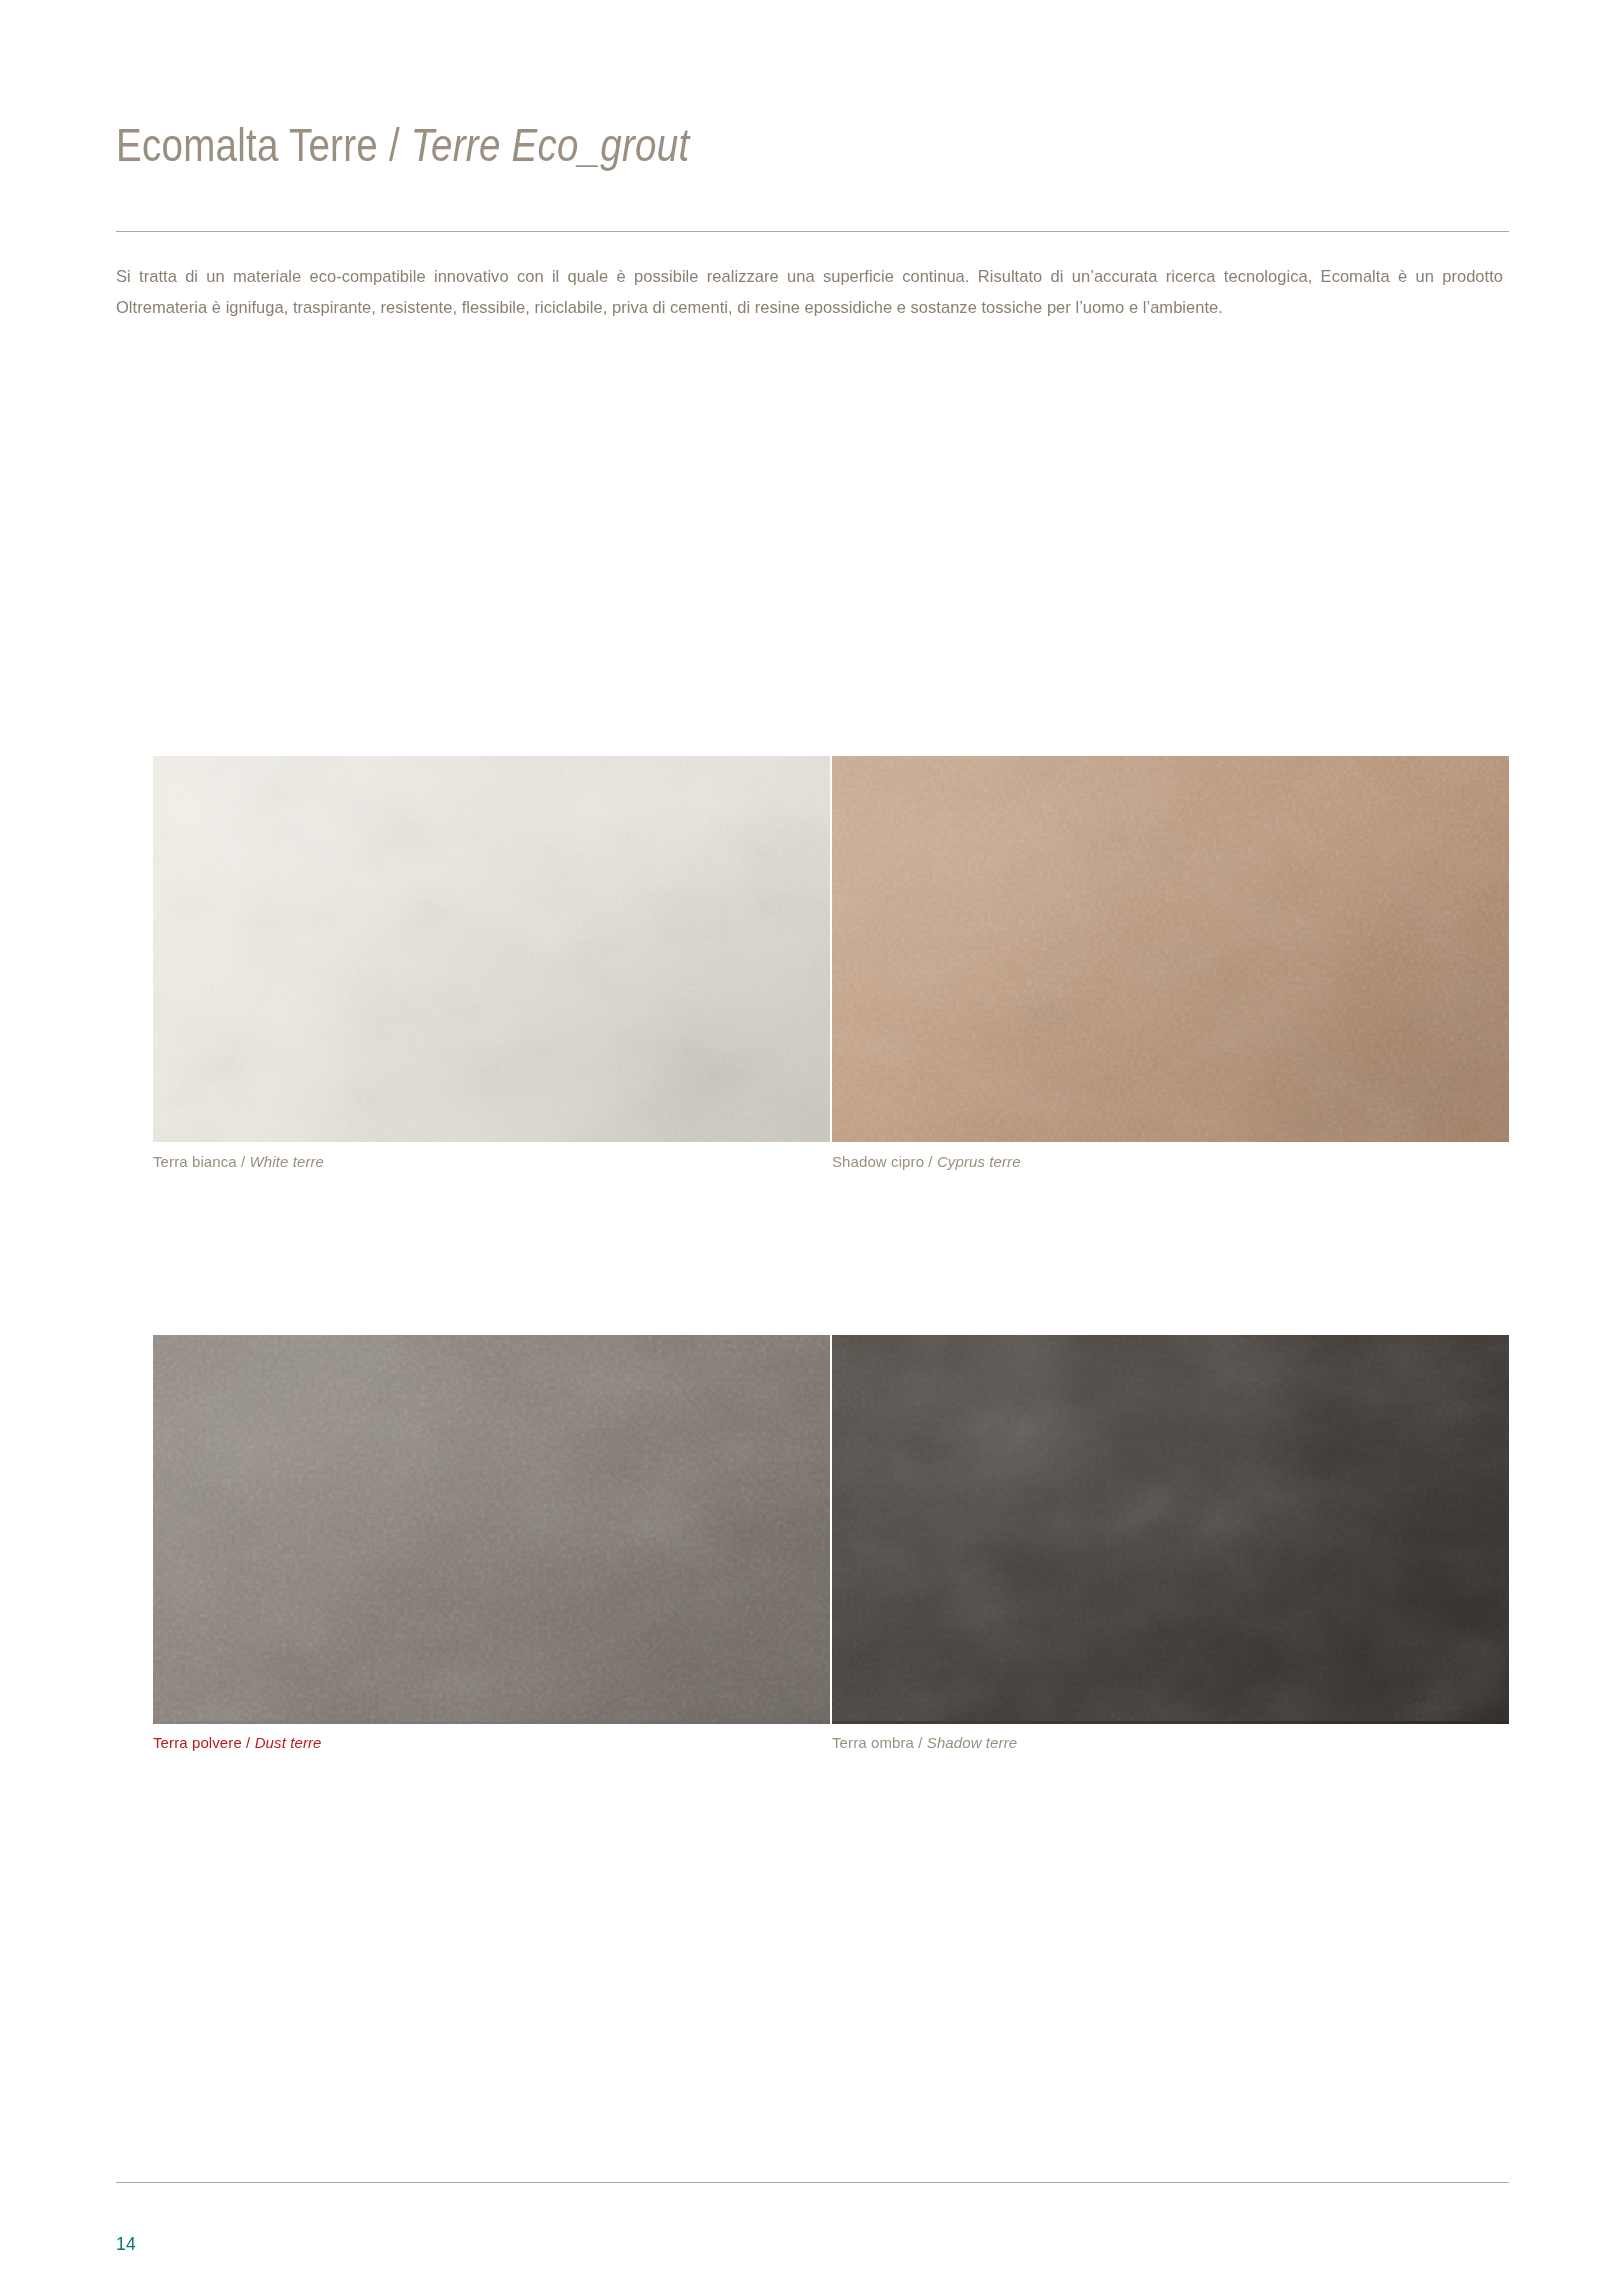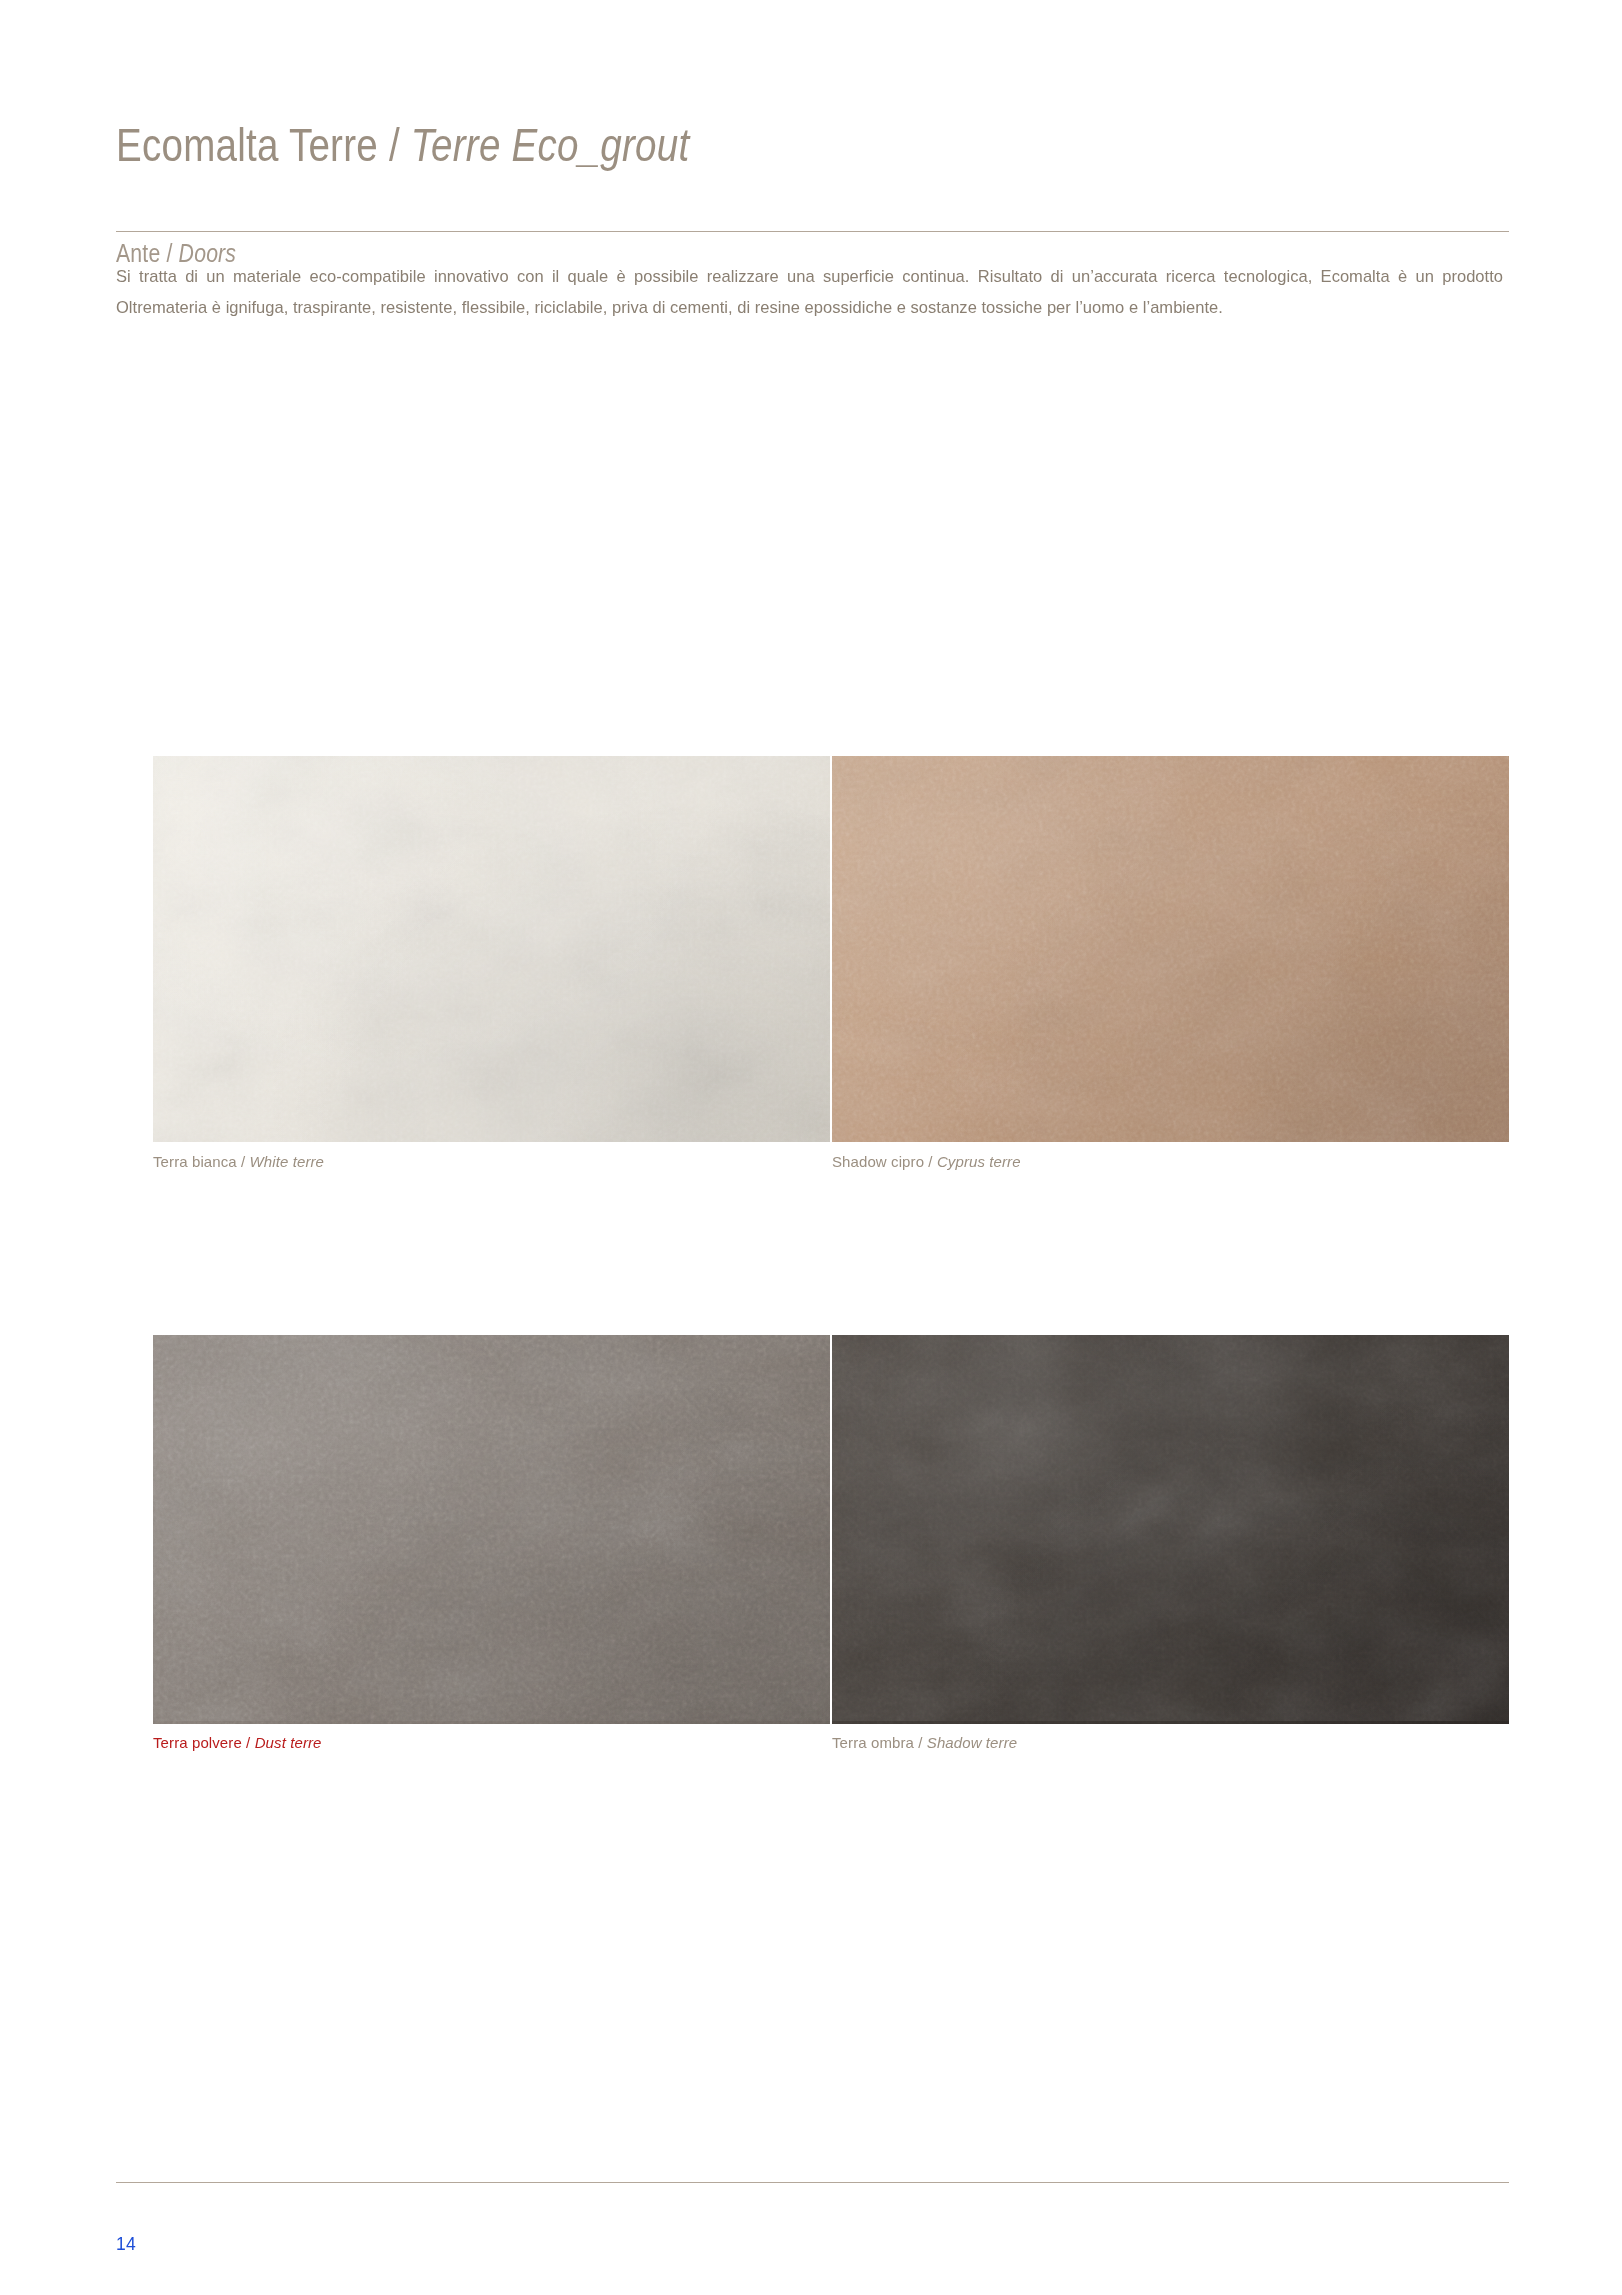--- a/index.html
+++ b/index.html
@@ -173,25 +173,20 @@
 </head>
 <body>
 
 <div class="page">
 
   <div class="header">
     <div class="doc-title" style="color: rgb(155, 143, 129);">
       <span class="t-regular">Ecomalta Terre</span><span class="t-sep"> / </span><span class="t-italic">Terre Eco_grout</span>
     </div>
 
-    <div class="subtitle-block">
-      <div class="subtitle" style="color: rgb(163, 151, 138);">
-        <span>Ante</span><span> / </span><span class="s-italic">Doors</span>
-      </div>
-    </div>
   </div>
 
   <div class="rule rule-header" style="background: rgb(179, 167, 154);"></div>
 
   <div class="intro">
     <p style="color: rgb(138, 127, 114);">Si tratta di un materiale eco-compatibile innovativo con il quale è possibile realizzare una superficie continua. Risultato di un’accurata ricerca tecnologica, Ecomalta è un prodotto Oltremateria è ignifuga, traspirante, resistente, flessibile, riciclabile, priva di cementi, di resine epossidiche e sostanze tossiche per l’uomo e l’ambiente.</p>
   </div>
 
   <div class="grid">
 
@@ -319,16 +314,16 @@
         <div class="caption" style="color: rgb(155, 143, 129);">
           <span>Terra ombra</span><span> / </span><span class="c-italic">Shadow terre</span>
         </div>
       </div>
 
     </div>
 
   </div>
 
   <div class="rule rule-footer" style="background: rgb(179, 167, 154);"></div>
-  <div class="page-number" style="color: #1d4ed8;">14</div>
+  <div class="page-number" style="color: #0f766e;">14</div>
 
 </div>
 
 
 </body></html>

